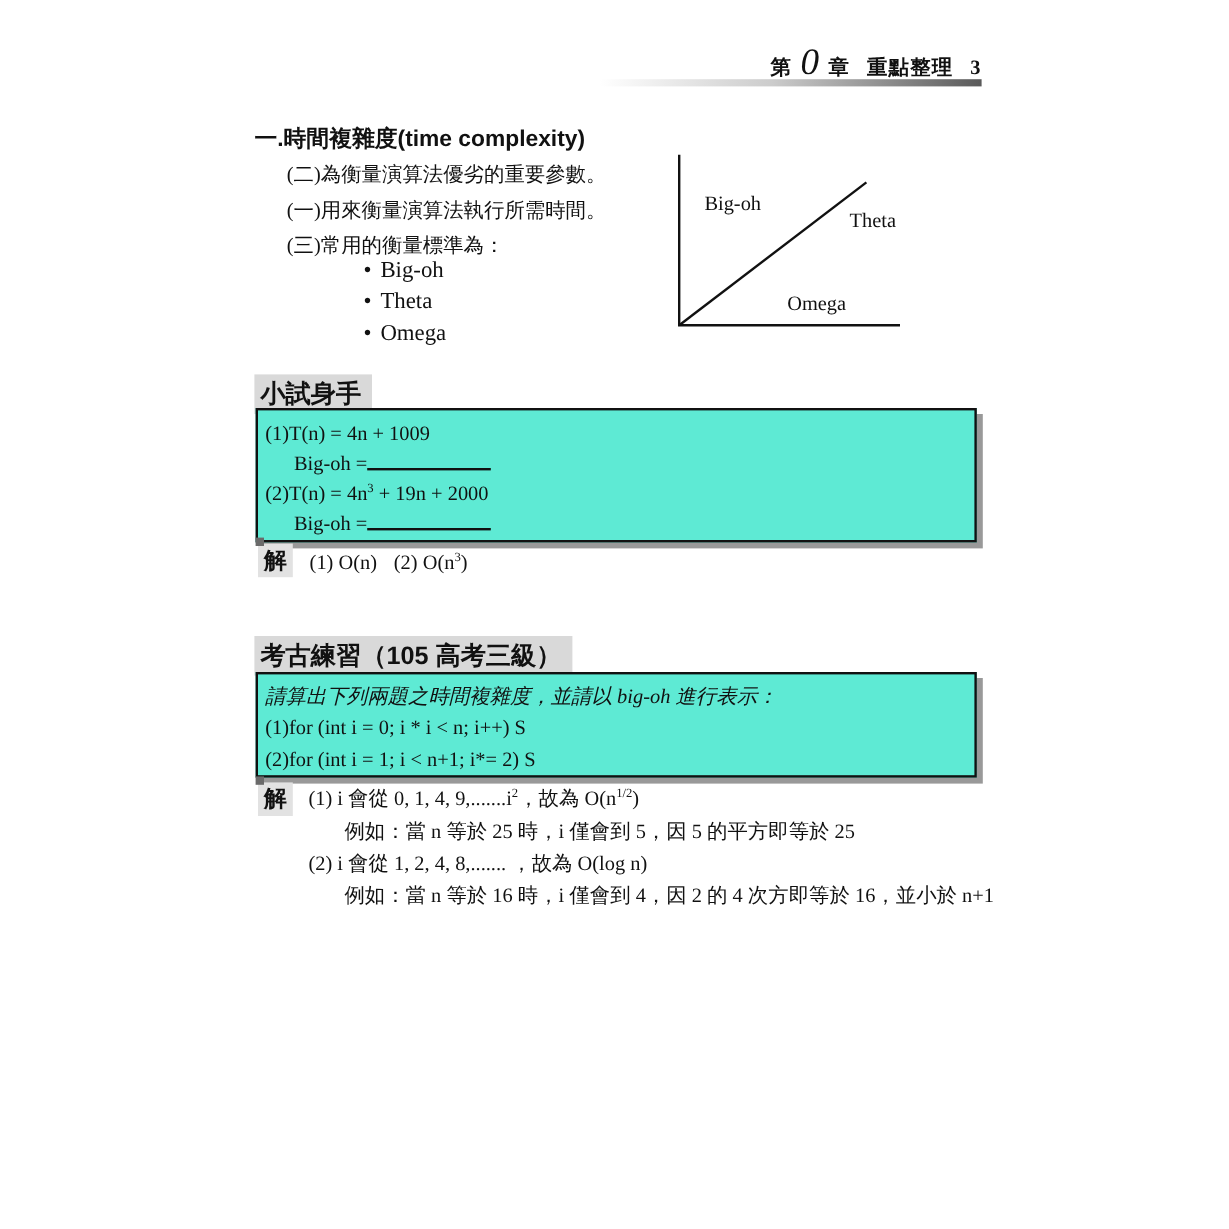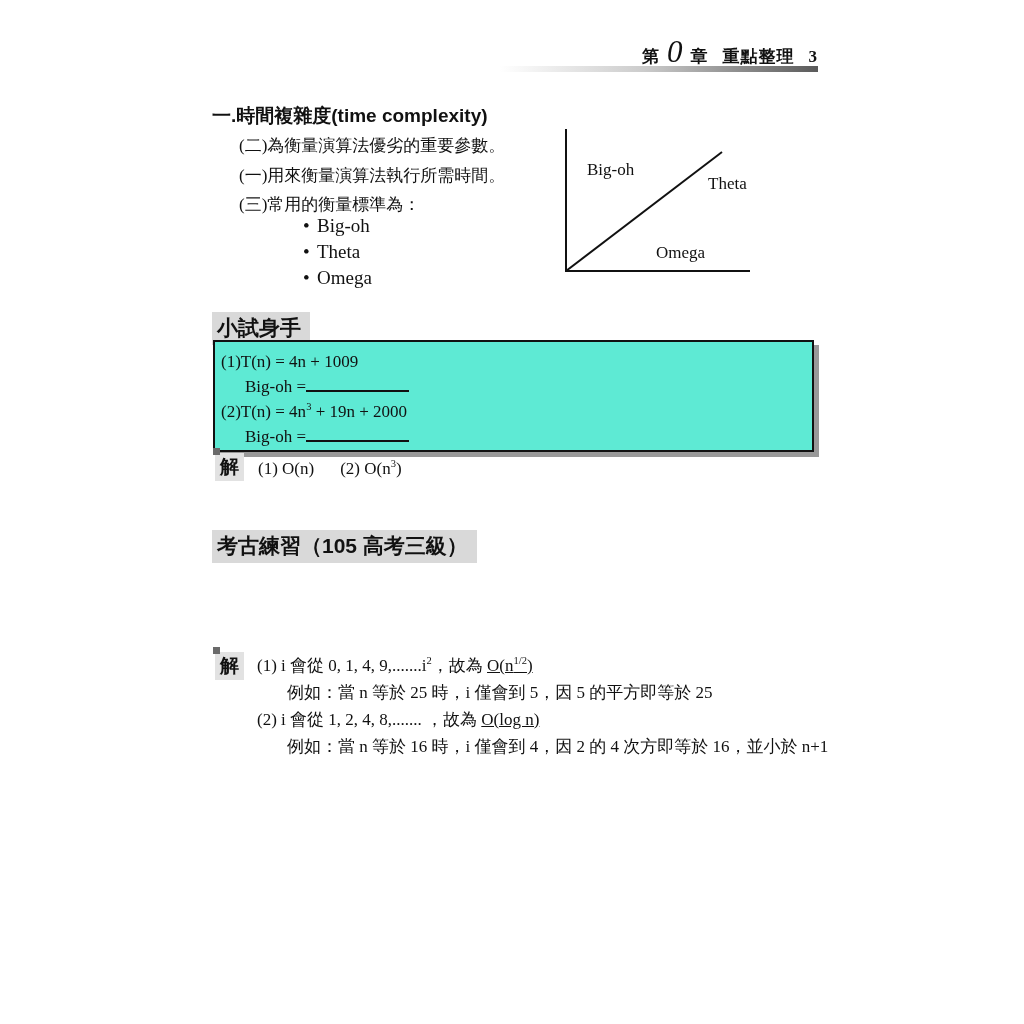--- a/index.html
+++ b/index.html
@@ -34,31 +34,31 @@
     padding:2px 9px 3px 5px; white-space:nowrap;
   }
 
   
   .answer-box { border:2px solid #111; box-shadow:5px 5px 0 var(--shadow,#999); background:#5eead4; }
   .box-line { font-size:17px; line-height:25px; white-space:nowrap; }
   .indent1 { padding-left:24px; }
   .blank { display:inline-block; width:103px; height:0.95em; border-bottom:2px solid #111; }
   .sup { font-size:0.62em; vertical-align:super; line-height:0; }
   .italic { font-style:italic; }
-  .u { text-decoration:underline; }
+  .u { }
 
   
   .ans-row { display:flex; align-items:flex-start; }
   .ans-badge {
     position:relative; flex:0 0 auto; width:29px; height:28px; background:#e2e2e2;
     display:flex; align-items:center; justify-content:center;
     font-family:"Liberation Sans", sans-serif; font-weight:bold; font-size:19px;
   }
   .badge-square { position:absolute; left:-2px; top:-5px; width:7px; height:7px; background:#6a6a6a; }
-  .ans-items { display:flex; gap:26px; font-size:17px; margin:6px 0 0 14px; white-space:nowrap;justify-content:center; }
+  .ans-items { display:flex; gap:14px; font-size:17px; margin:6px 0 0 14px; white-space:nowrap;justify-content:center; }
   .ans-lines { margin-left:13px; font-size:17px; line-height:27px; white-space:nowrap; }
   .ans-lines .example { padding-left:30px; }
 </style>
 </head>
 <body>
 
 <div class="page">
 
   <div class="abs header-text" style="top:40px; right:206px;">
     <span>第</span>
@@ -115,20 +115,25 @@
       <span>解</span>
     </div>
     <div class="ans-items">
       <span>(1) O(n)</span>
       <span><span>(2) O(n</span><span class="sup">3</span><span>)</span></span>
     </div>
   </div>
 
   <div class="abs block-heading" style="left:212px; top:530px;">考古練習（105 高考三級）</div>
 
+  <div class="abs answer-box" style="left:213px; top:560px; width:601px; height:88px; padding:5px 0 0 6px;">
+    <div class="box-line italic" style="line-height:27px;">請算出下列兩題之時間複雜度，並請以 big-oh 進行表示：</div>
+    <div class="box-line" style="line-height:26px;">(1)for (int i = 0; i * i &lt; n; i++) S</div>
+    <div class="box-line" style="line-height:26px;">(2)for (int i = 1; i &lt; n+1; i*= 2) S</div>
+  </div>
 
   <div class="abs ans-row" style="left:215px; top:652px;">
     <div class="ans-badge">
       <span class="badge-square"></span>
       <span>解</span>
     </div>
     <div class="ans-lines">
       <div>
         <span>(1) i 會從 0, 1, 4, 9,.......i</span><span class="sup">2</span><span>，故為 </span><span class="u"><span>O(n</span><span class="sup">1/2</span><span>)</span></span>
       </div>

